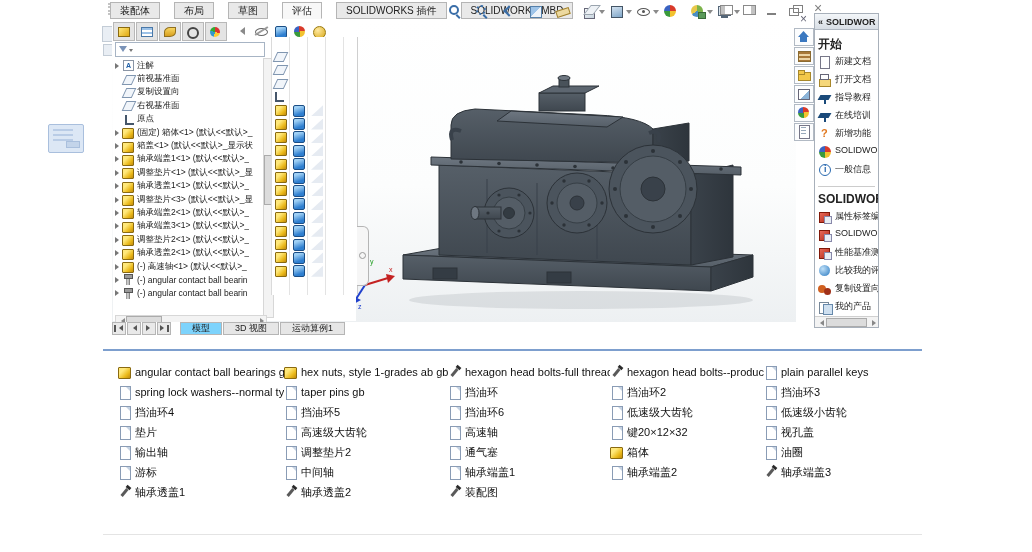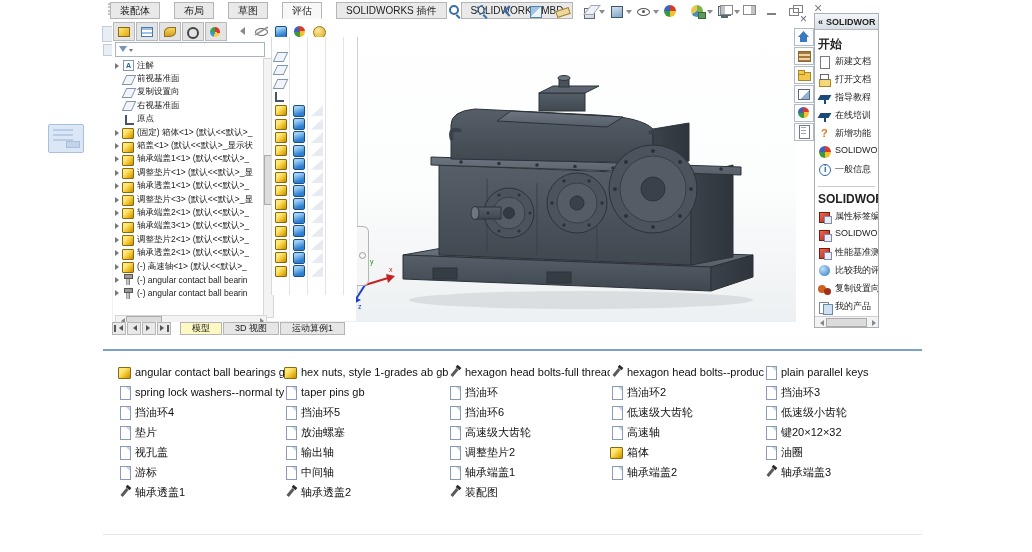--- a/index.html
+++ b/index.html
@@ -130,21 +130,21 @@
   .btabs{left:4px;top:322px;width:684px;height:13px;display:flex;align-items:flex-start;background:#fff}
   .bsc{width:12px;height:11px;background:#e9e9e9;border:1px solid #b5b5b5;position:relative;margin-right:1px}
   .bsc::before{content:"";position:absolute;top:2px;border:3px solid transparent}
   .bsc.first::before{left:3px;border-right:4px solid #555}
   .bsc.prev::before{left:2px;border-right:4px solid #555}
   .bsc.next::before{left:3px;border-left:4px solid #555}
   .bsc.last::before{left:2px;border-left:4px solid #555}
   .bsc.first::after,.bsc.last::after{content:"";position:absolute;top:2px;width:2px;height:7px;background:#555}
   .bsc.first::after{left:1px}.bsc.last::after{right:1px}
   .mtab{font-size:9px;height:11px;line-height:11px;padding:0 11px;background:#e6e6e6;border:1px solid #b5b5b5;margin-right:1px;white-space:nowrap}
-  .mtab.active{background:#fef9c3}
+  .mtab.active{background:#7dd3fc}
   .btabs .spacer{width:8px}
 
   
   .tstrip{left:686px;top:13px;width:20px;display:flex;flex-direction:column;align-items:center}
   .ts{width:18px;height:16px;border:1px solid #b2bac4;background:#fcfdfe;position:relative;margin-bottom:1px}
   .ts.close{border:none;background:none;height:14px}
   .ts.close::before{content:"×";position:absolute;left:5px;top:-1px;font-size:12px;color:#667}
   .ts.home::before{content:"";position:absolute;left:3px;top:2px;width:11px;height:6px;background:#3a78c0;clip-path:polygon(50% 0,100% 100%,0 100%)}
   .ts.home::after{content:"";position:absolute;left:5px;top:8px;width:7px;height:5px;background:#3a78c0}
   .ts.design-library::before{content:"";position:absolute;left:3px;top:3px;width:11px;height:9px;background:repeating-linear-gradient(#a87838 0 2px,#ecd4a4 2px 4px);border:1px solid #8a6a30}
@@ -979,24 +979,20 @@
         <div class="fitem">
           <span class="fic file"></span>
           <span>低速级小齿轮</span>
         </div>
 
         <div class="fitem">
           <span class="fic file"></span>
           <span>垫片</span>
         </div>
 
-        <div class="fitem">
-          <span class="fic file"></span>
-          <span>放油螺塞</span>
-        </div>
 
         <div class="fitem">
           <span class="fic file"></span>
           <span>高速级大齿轮</span>
         </div>
 
         <div class="fitem">
           <span class="fic file"></span>
           <span>高速轴</span>
         </div>
@@ -1015,20 +1011,24 @@
           <span class="fic file"></span>
           <span>输出轴</span>
         </div>
 
 
         <div class="fitem">
           <span class="fic file"></span>
           <span>调整垫片2</span>
         </div>
 
+        <div class="fitem">
+          <span class="fic file"></span>
+          <span>通气塞</span>
+        </div>
 
 
         <div class="fitem">
           <span class="fic part"></span>
           <span>箱体</span>
         </div>
 
         <div class="fitem">
           <span class="fic file"></span>
           <span>油圈</span>

